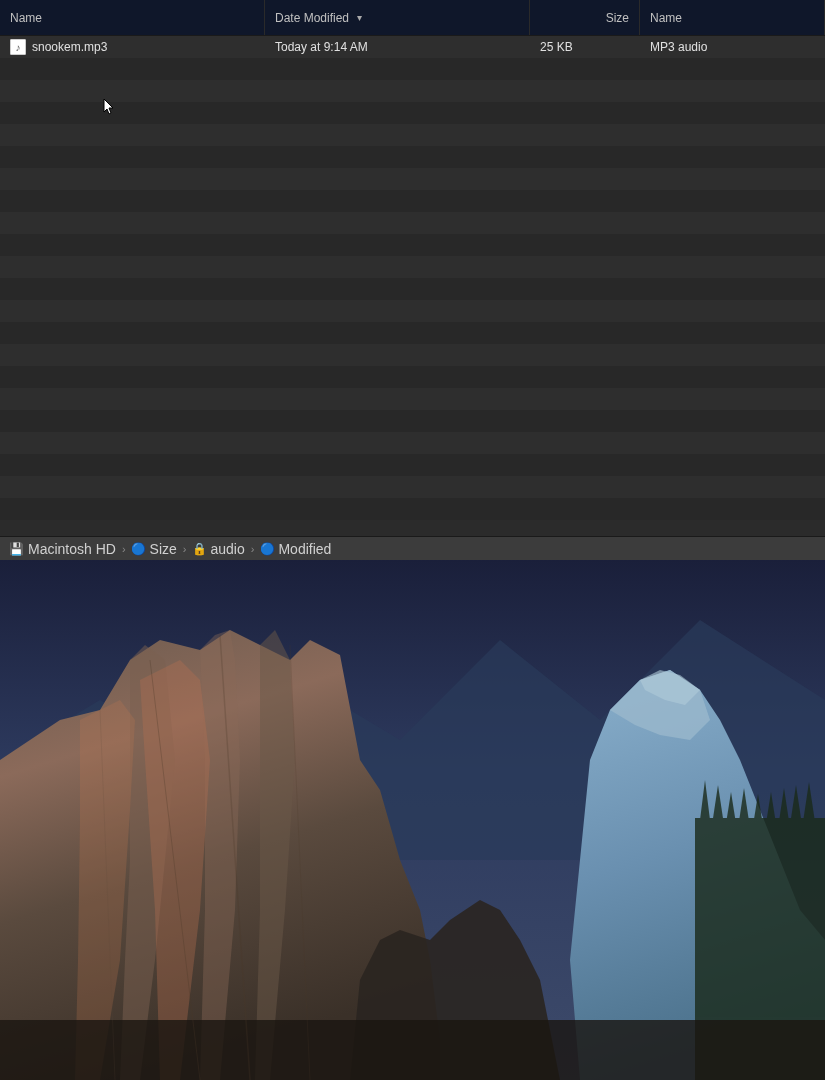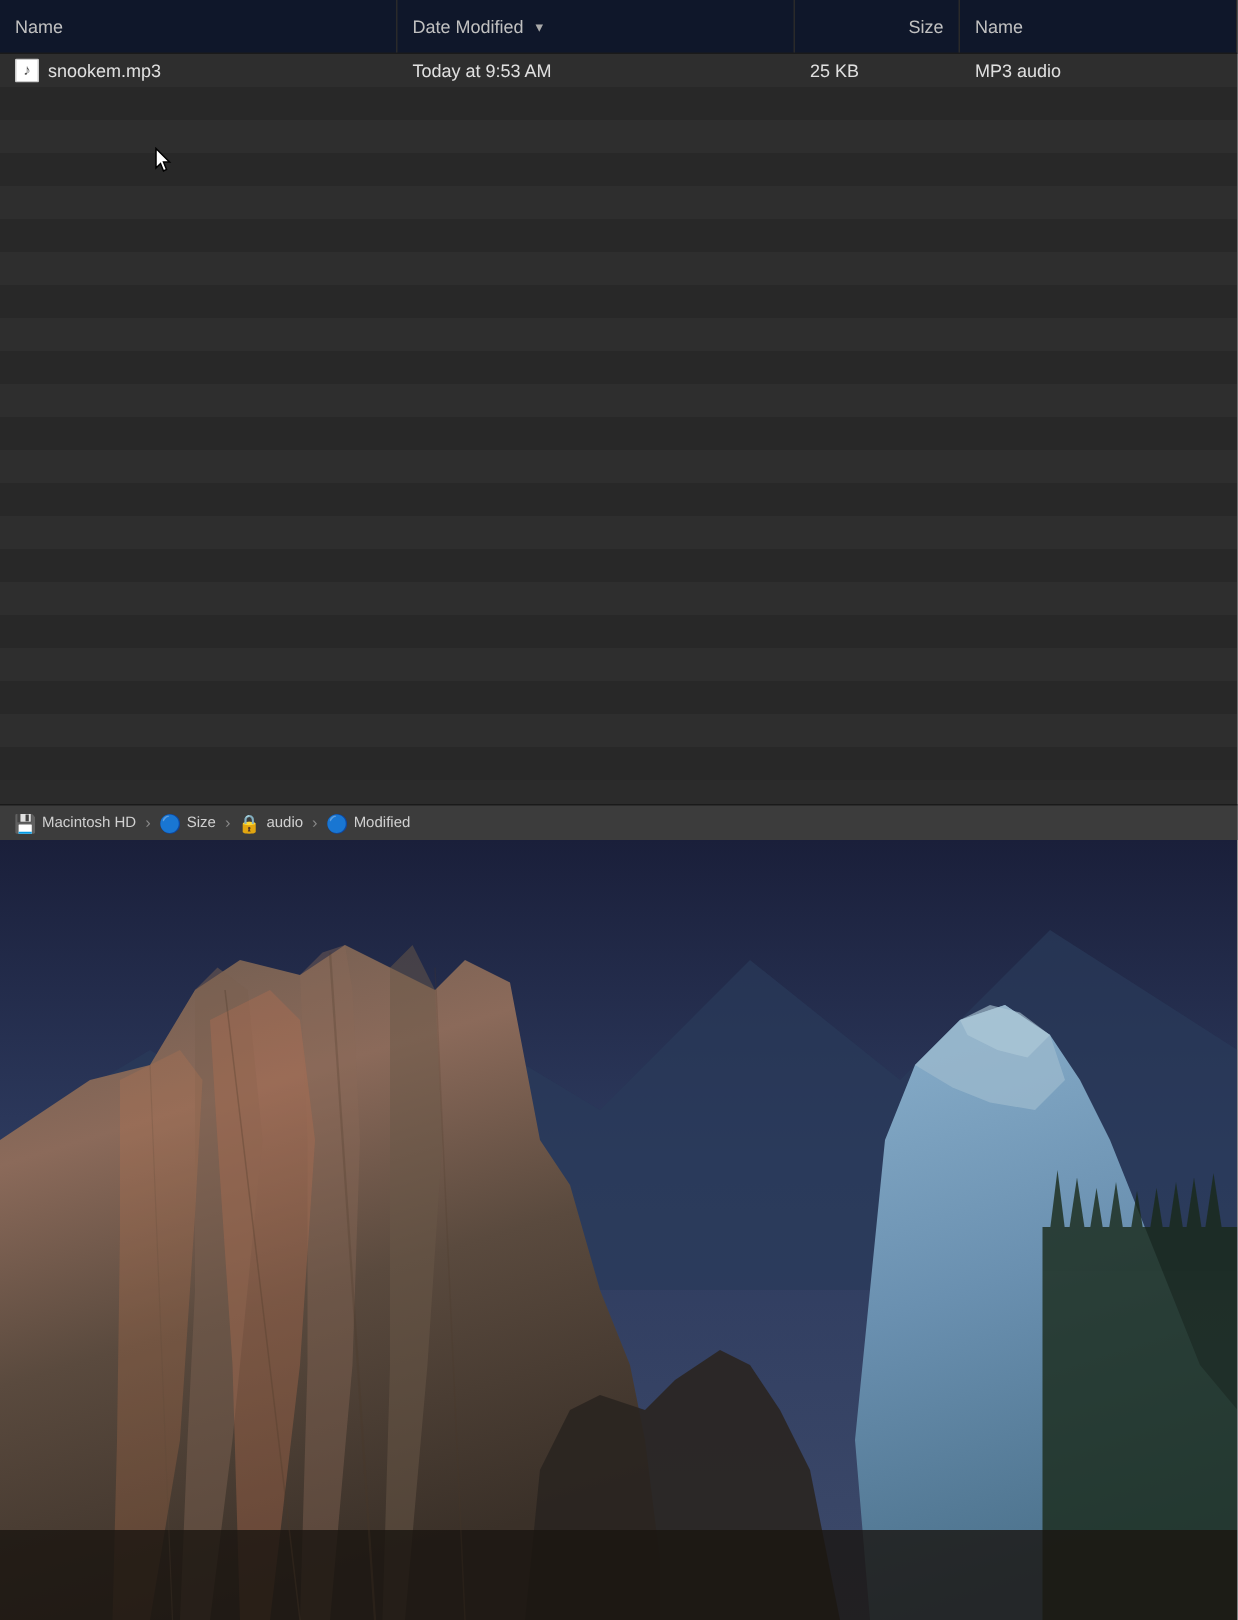--- a/index.html
+++ b/index.html
@@ -119,21 +119,21 @@
       align-items: center;
       padding: 0 10px;
       gap: 4px;
       flex-shrink: 0;
     }
 
     .breadcrumb-item {
       display: flex;
       align-items: center;
       gap: 4px;
-      font-size: 10px;
+      font-size: 14px;
       color: #d0d0d0;
       cursor: pointer;
     }
 
     .breadcrumb-icon {
       width: 14px;
       height: 14px;
       display: inline-flex;
       align-items: center;
       justify-content: center;
@@ -193,21 +193,21 @@
   </div>
 
   <div class="file-list" id="file-list">
 
     <div class="file-row first-row" id="file-row-0">
       <div class="row-cell name">
         <span class="file-icon">♪</span>
         <span>snookem.mp3</span>
       </div>
       <div class="row-cell date">
-        <span>Today at 9:53 AM</span>
+        <span>Today at 9:14 AM</span>
       </div>
       <div class="row-cell size">
         <span>25 KB</span>
       </div>
       <div class="row-cell kind">
         <span>MP3 audio</span>
       </div>
     </div>
 
   <div class="file-row">

